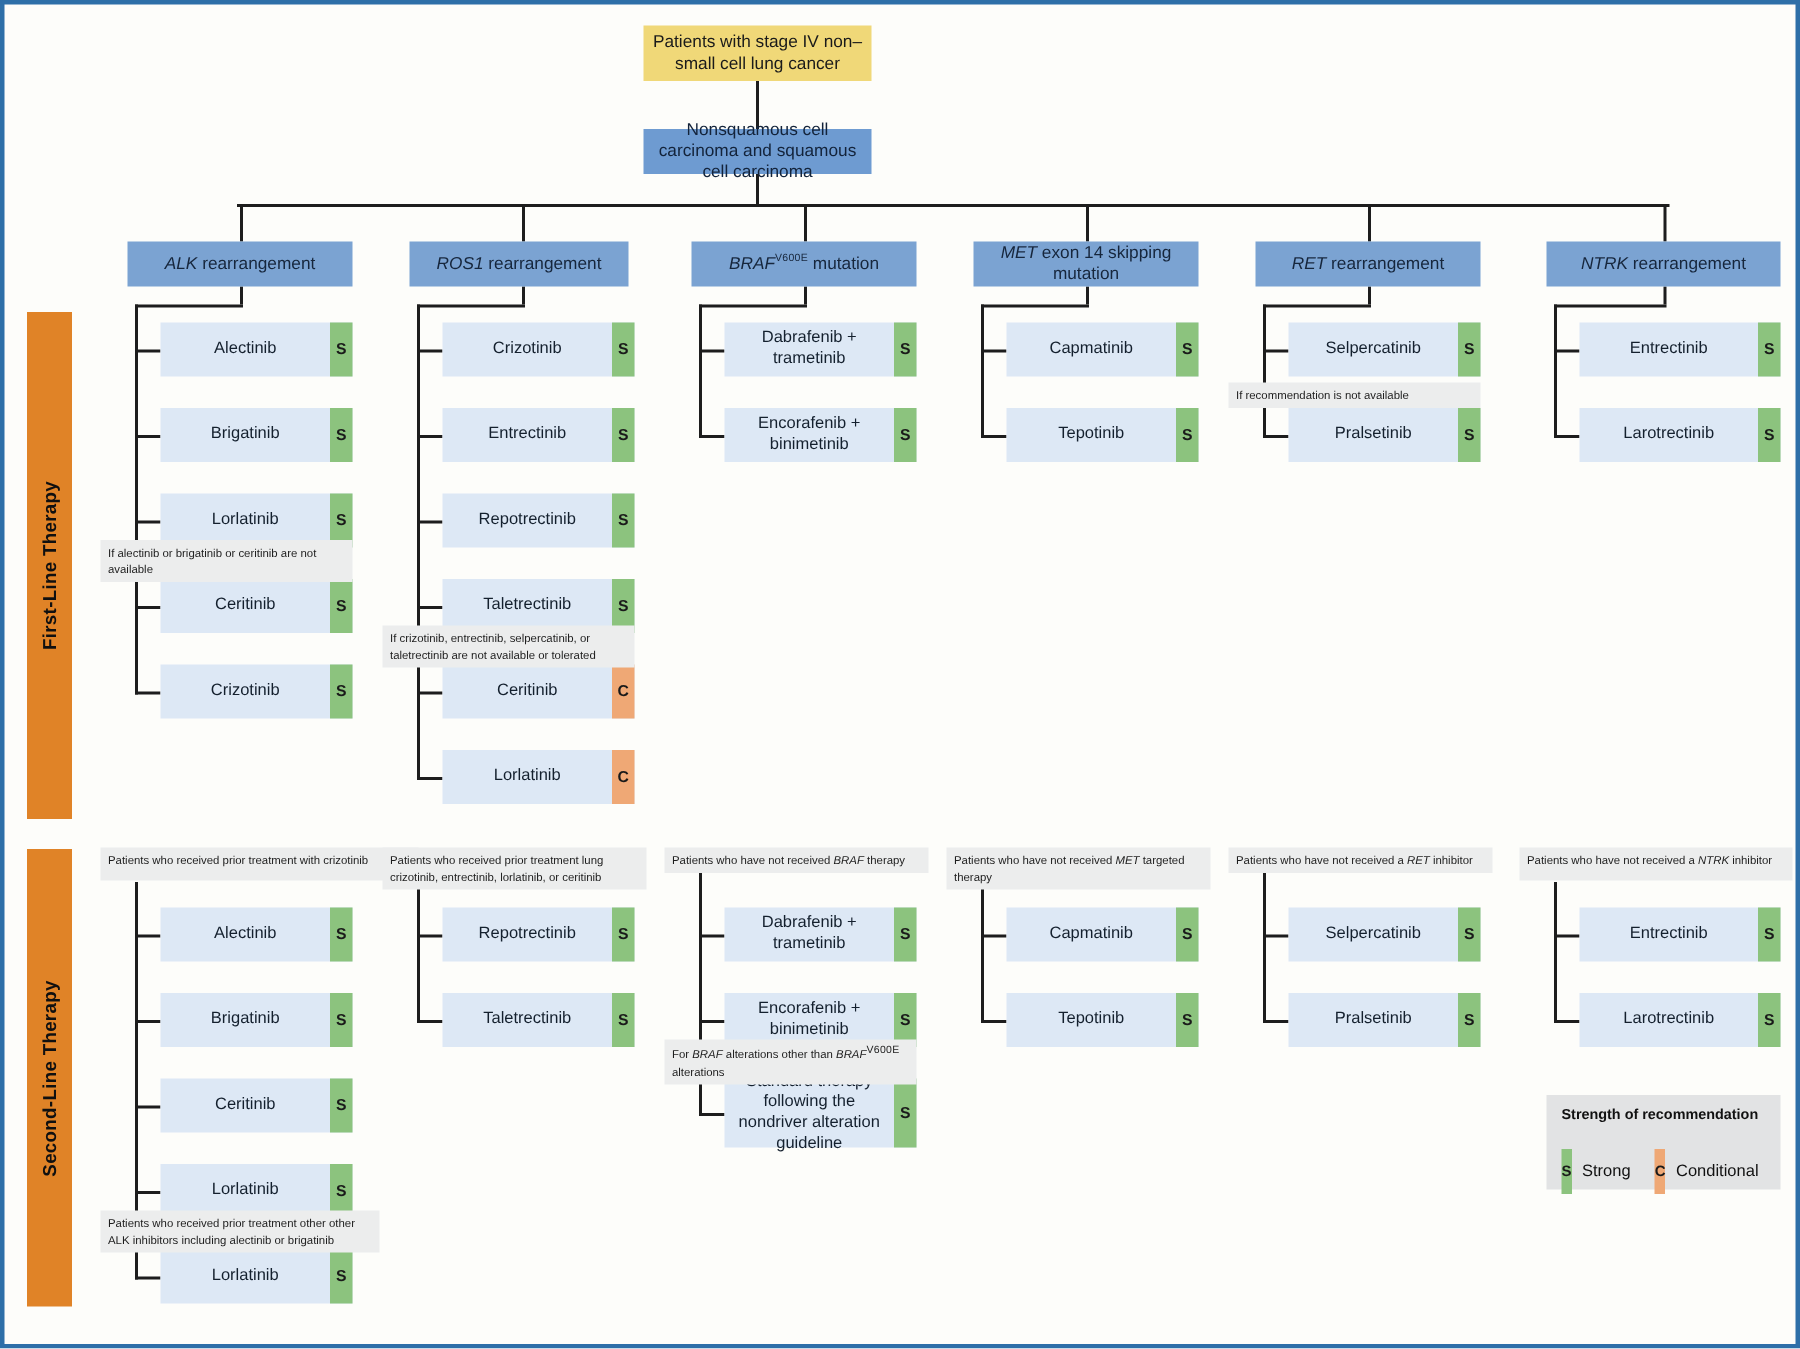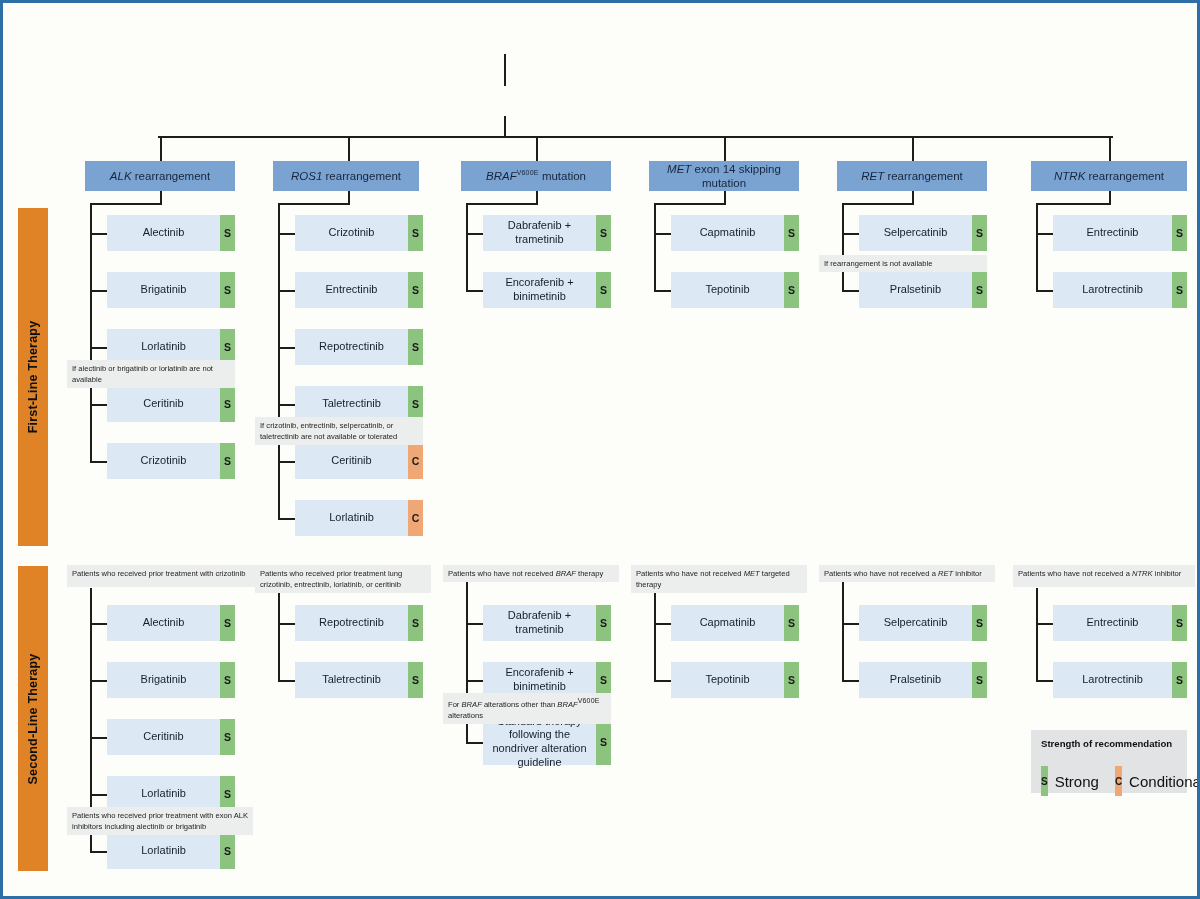--- a/index.html
+++ b/index.html
@@ -117,30 +117,36 @@
     font-weight: bold;
     color: #111;
     margin-bottom: 17px;
   }
   #legend .lrow { display: flex; align-items: center; gap: 0px; }
   #legend .chip {
     width: 13px; height: 30px;
     display: flex; align-items: center; justify-content: center;
     font-size: 10px; font-weight: bold; color: #1a1a1a;
   }
-  #legend .ltext { font-size: 15px; color: #111; margin: 0 16px 0 7px; }
+  #legend .ltext { font-size: 11px; color: #111; margin: 0 16px 0 7px; }
 </style>
 </head>
 <body>
 
 <div id="canvas">
 
+  <div class="node top-node" style="left:426px; top:14px; width:152px; height:37px;">
+    <span>Patients with stage IV non–small cell lung cancer</span>
+  </div>
 
   <div class="ln v" style="left:501px; top:51px; height:32px;"></div>
 
+  <div class="node histo-node" style="left:426px; top:83px; width:152px; height:30px;">
+    <span>Nonsquamous cell carcinoma and squamous cell carcinoma</span>
+  </div>
 
   <div class="ln v" style="left:501px; top:113px; height:20px;"></div>
   <div class="ln h" style="left:155px; top:133px; width:955px;"></div>
 
   <div class="phase" style="left:15px; top:205px; width:30px; height:338px;">
     <span>First-Line Therapy</span>
   </div>
   <div class="phase" style="left:15px; top:563px; width:30px; height:305px;">
     <span>Second-Line Therapy</span>
   </div>
@@ -160,21 +166,21 @@
       <div class="drug" style="left: 104px; top: 269px; width: 128px; height: 36px;">
         <div class="label">Brigatinib</div>
         <div class="sbar strong">S</div>
       </div>
       <div class="ln h" style="left: 87px; top: 287px; width: 17px;"></div>
       <div class="drug" style="left: 104px; top: 326px; width: 128px; height: 36px;">
         <div class="label">Lorlatinib</div>
         <div class="sbar strong">S</div>
       </div>
       <div class="ln h" style="left: 87px; top: 344px; width: 17px;"></div>
-      <div class="cond-note" style="left: 64px; top: 357px; width: 168px; min-height: 22px;">If alectinib or brigatinib or lorlatinib are not available</div>
+      <div class="cond-note" style="left: 64px; top: 357px; width: 168px; min-height: 22px;">If alectinib or brigatinib or ceritinib are not available</div>
       <div class="drug" style="left: 104px; top: 383px; width: 128px; height: 36px;">
         <div class="label">Ceritinib</div>
         <div class="sbar strong">S</div>
       </div>
       <div class="ln h" style="left: 87px; top: 401px; width: 17px;"></div>
       <div class="drug" style="left: 104px; top: 440px; width: 128px; height: 36px;">
         <div class="label">Crizotinib</div>
         <div class="sbar strong">S</div>
       </div>
       <div class="ln h" style="left: 87px; top: 458px; width: 17px;"></div>
@@ -193,21 +199,21 @@
       <div class="drug" style="left: 104px; top: 716px; width: 128px; height: 36px;">
         <div class="label">Ceritinib</div>
         <div class="sbar strong">S</div>
       </div>
       <div class="ln h" style="left: 87px; top: 734px; width: 17px;"></div>
       <div class="drug" style="left: 104px; top: 773px; width: 128px; height: 36px;">
         <div class="label">Lorlatinib</div>
         <div class="sbar strong">S</div>
       </div>
       <div class="ln h" style="left: 87px; top: 791px; width: 17px;"></div>
-      <div class="cond-note" style="left: 64px; top: 804px; width: 186px; min-height: 22px;">Patients who received prior treatment with exon ALK inhibitors including alectinib or brigatinib</div>
+      <div class="cond-note" style="left: 64px; top: 804px; width: 186px; min-height: 22px;">Patients who received prior treatment other other ALK inhibitors including alectinib or brigatinib</div>
       <div class="drug" style="left: 104px; top: 830px; width: 128px; height: 36px;">
         <div class="label">Lorlatinib</div>
         <div class="sbar strong">S</div>
       </div>
       <div class="ln h" style="left: 87px; top: 848px; width: 17px;"></div>
       <div class="ln v" style="left: 87px; top: 585px; height: 264.6px;"></div>
       <div class="ln v" style="left: 345px; top: 133px; height: 25px;"></div>
       <div class="node gene-node" style="left: 270px; top: 158px; width: 146px; height: 30px;">
         <span><i>ROS1</i> rearrangement</span>
       </div>
@@ -325,21 +331,21 @@
       <div class="node gene-node" style="left: 834px; top: 158px; width: 150px; height: 30px;">
         <span><i>RET</i> rearrangement</span>
       </div>
       <div class="ln v" style="left: 909px; top: 188px; height: 12px;"></div>
       <div class="ln h" style="left: 839px; top: 200px; width: 71.6px;"></div>
       <div class="drug" style="left: 856px; top: 212px; width: 128px; height: 36px;">
         <div class="label">Selpercatinib</div>
         <div class="sbar strong">S</div>
       </div>
       <div class="ln h" style="left: 839px; top: 230px; width: 17px;"></div>
-      <div class="cond-note" style="left: 816px; top: 252px; width: 168px; min-height: 13px;">If rearrangement is not available</div>
+      <div class="cond-note" style="left: 816px; top: 252px; width: 168px; min-height: 13px;">If recommendation is not available</div>
       <div class="drug" style="left: 856px; top: 269px; width: 128px; height: 36px;">
         <div class="label">Pralsetinib</div>
         <div class="sbar strong">S</div>
       </div>
       <div class="ln h" style="left: 839px; top: 287px; width: 17px;"></div>
       <div class="ln v" style="left: 839px; top: 200px; height: 88.6px;"></div>
       <div class="cond-note" style="left: 816px; top: 562px; width: 176px; min-height: 15px;">Patients who have not received a <i>RET</i> inhibitor</div>
       <div class="drug" style="left: 856px; top: 602px; width: 128px; height: 36px;">
         <div class="label">Selpercatinib</div>
         <div class="sbar strong">S</div>

